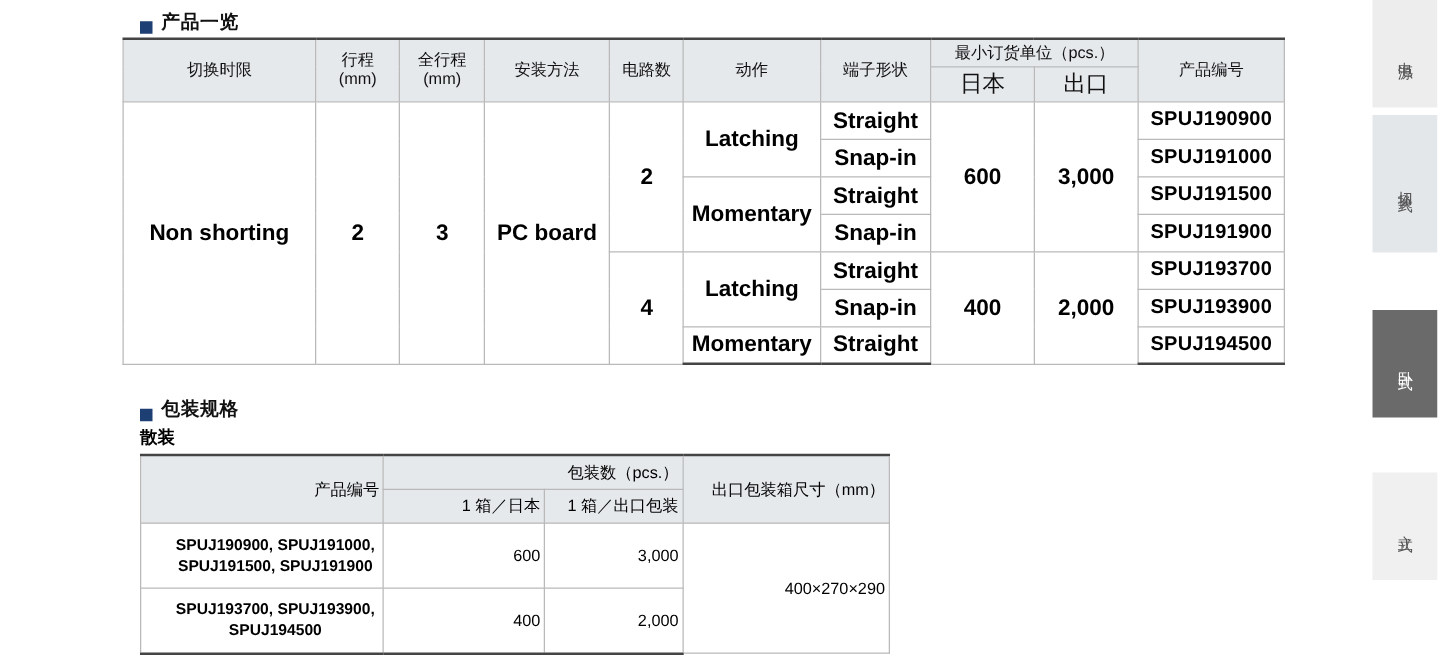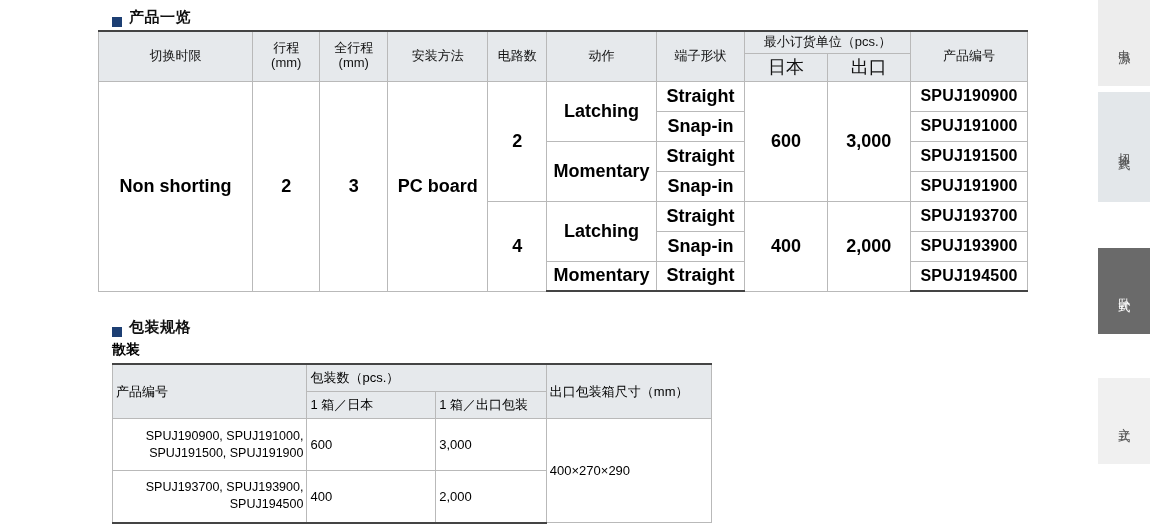--- a/index.html
+++ b/index.html
@@ -62,34 +62,34 @@
   .two-line { line-height: 1.1; margin-top: 40px; }
 
   
   #tbl2 {
     position: absolute; left: 112px; top: 363px;
     width: 600px;
     font-size: 12.5px;
   }
   #tbl2 th, #tbl2 td {
     border: 1px solid #b9b9b9;
-    text-align: left;
+    text-align: right;
     vertical-align: middle;
     padding: 4px 3px;
     background: #fff;
   }
   #tbl2 thead th {
     background: #e6e9ec;
     font-weight: normal;
     font-size: 13px;
   }
   #tbl2 .topline { border-top: 2px solid #444; }
   #tbl2 .lastrow td { border-bottom: 2px solid #444; }
   #tbl2 td.pnlist {
-    font-weight: normal; font-size: 12.5px; text-align: right;
+    font-weight: bold; font-size: 12.5px; text-align: center;
     padding-left: 24px; line-height: 1.35;
   }
   #tbl2 tbody td { height: 52px; }
   #tbl2 .valtext { font-size: 13px; }
 
   
   .tabs { position: absolute; right: 0; top: 0; width: 52px; height: 529px; }
   .tab {
     position: absolute; right: 0; width: 52px;
     display: flex; align-items: center; justify-content: center;

